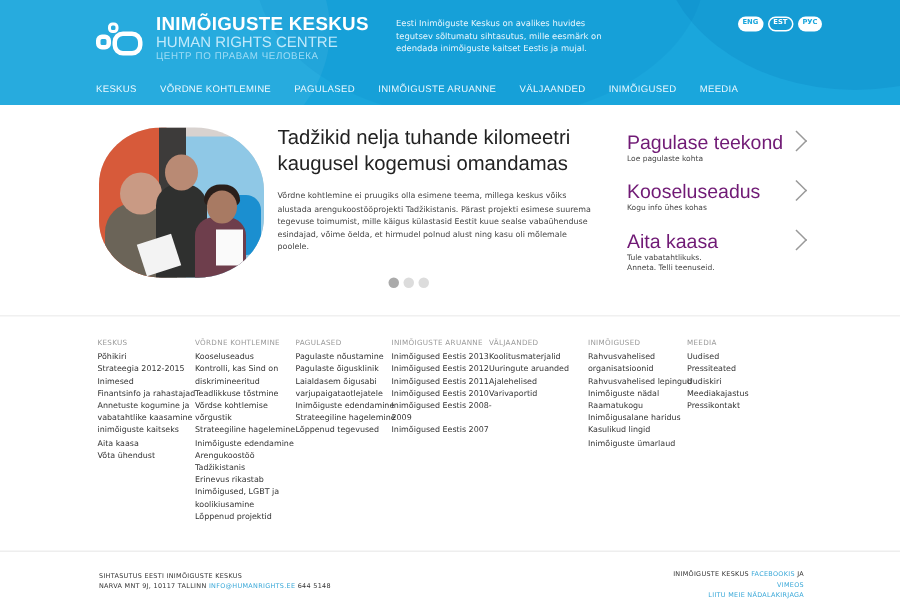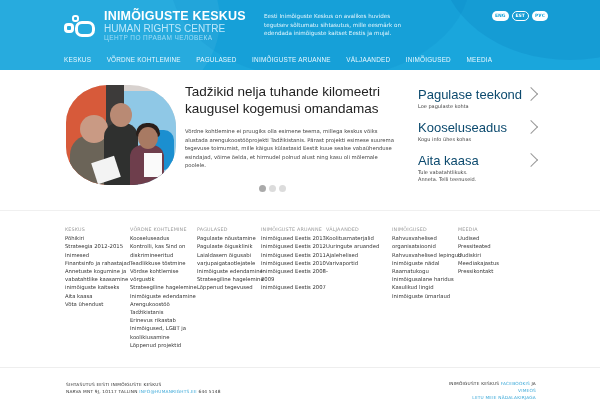--- a/index.html
+++ b/index.html
@@ -40,21 +40,21 @@
   .photo .paper1 { position: absolute; left: 28px; top: 74px; width: 24px; height: 22px; background: #f3f3f3; transform: rotate(-18deg); }
   .photo .paper2 { position: absolute; left: 78px; top: 68px; width: 18px; height: 24px; background: #fafafa; }
 
   .headline { position: absolute; left: 185px; top: 83px; width: 215px; font-family: "Liberation Sans", sans-serif; font-size: 13.5px; line-height: 17px; color: #222; }
   .lede { position: absolute; left: 185px; top: 127px; width: 215px; font-size: 5.3px; line-height: 8.6px; color: #444; }
   .dots { position: absolute; left: 259px; top: 185px; display: flex; gap: 3px; }
   .dot { width: 7px; height: 7px; border-radius: 50%; background: #dcdcdc; }
   .dot.active { background: #aaaaaa; }
 
   .promo { position: absolute; left: 418px; width: 120px; }
-  .promo .ptitle { font-family: "Liberation Sans", sans-serif; font-size: 13px; line-height: 15px; color: #0c4a6e; }
+  .promo .ptitle { font-family: "Liberation Sans", sans-serif; font-size: 13px; line-height: 15px; color: #701a75; }
   .promo .psub { font-size: 5px; line-height: 6.5px; color: #444; margin-top: 1px; width: 68px; }
   .promo .chev { position: absolute; left: 108px; top: 2px; width: 10px; height: 10px; border-right: 1px solid #999; border-top: 1px solid #999; transform: rotate(45deg); }
   .promo1 { top: 87px; }
   .promo2 { top: 120px; }
   .promo3 { top: 153px; }
 
   
   .sitemap { position: absolute; left: 0; top: 210px; width: 600px; height: 150px; border-top: 1px solid #f0f0f0; }
   .col { position: absolute; top: 15px; font-size: 5.3px; line-height: 8.2px; color: #333; }
   .col .chead { color: #999; font-size: 4.8px; text-transform: uppercase; letter-spacing: 0.2px; }

